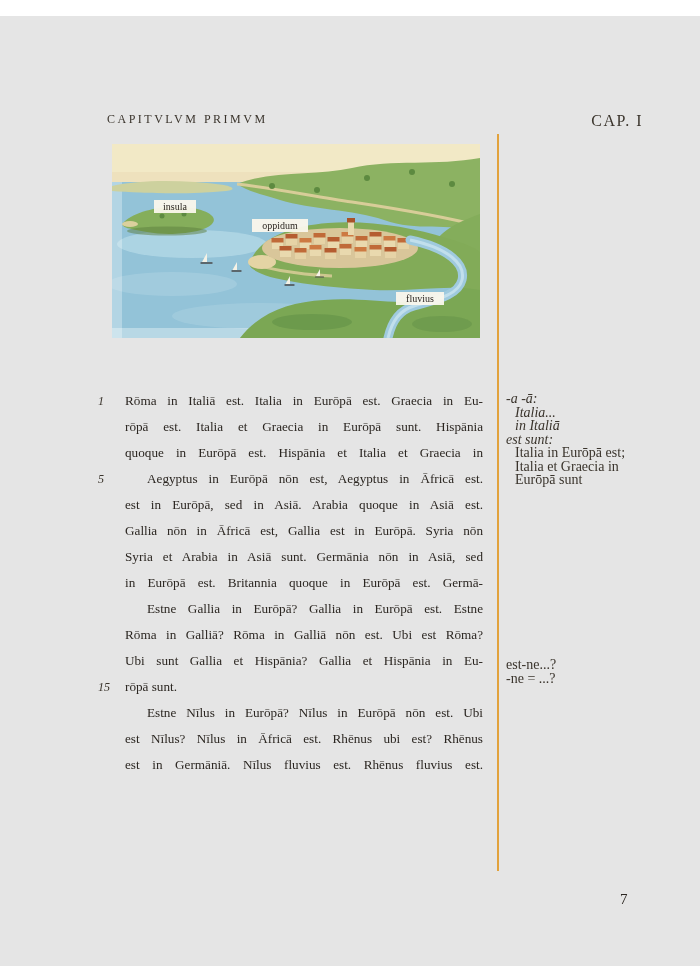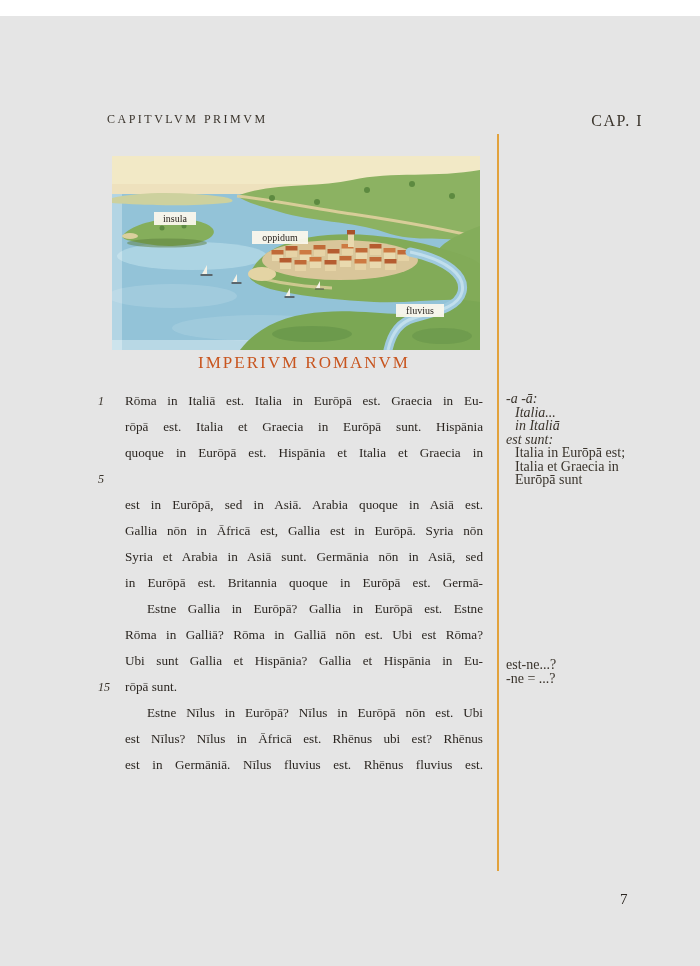--- a/index.html
+++ b/index.html
@@ -10,21 +10,21 @@
     font-family:"Liberation Serif","DejaVu Serif",serif; color:#2b2621;
   }
   .header-left {
     position:absolute; top:96px; left:107px;
     font-size:12px; letter-spacing:2.5px; color:#3a342c;
   }
   .header-right {
     position:absolute; top:96px; right:57px;
     font-size:16px; letter-spacing:1.5px; color:#3a342c;
   }
-  .illustration { position:absolute; left:112px; top:140px; width:326px; height:194px; }
+  .illustration { position:absolute; left:112px; top:128px; width:326px; height:194px; }
   .illustration svg { display:block; }
   .illustration text { font-family:"Liberation Serif","DejaVu Serif",serif; }
   .chapter-title {
     position:absolute; top:337px; left:125px; width:358px;
     text-align:center; font-size:17px; letter-spacing:2px;
     color:#c8551f;
   }
   .body-text {
     position:absolute; left:125px; top:372px; width:358px;
     font-size:13.2px; line-height:26px; color:#2b2621;
@@ -224,27 +224,26 @@
         <rect x="140" y="75" width="56" height="13" fill="#faf7ec" opacity="0.95"></rect>
         <text x="168" y="85" font-size="10" text-anchor="middle" fill="#2b2621">oppidum</text>
       </g>
       <g>
         <rect x="284" y="148" width="48" height="13" fill="#faf7ec" opacity="0.95"></rect>
         <text x="308" y="158" font-size="10" text-anchor="middle" fill="#2b2621">fluvius</text>
       </g>
     </svg>
   </div>
 
-  <div class="chapter-title">IMPERIVM ROMANVM</div>
 
   <div class="body-text">
     <div class="bodyline"><span class="lnum">1</span><span>Rōma in Italiā est. Italia in Eurōpā est. Graecia in Eu-</span></div>
     <div class="bodyline"><span class="lnum"></span><span>rōpā est. Italia et Graecia in Eurōpā sunt. Hispānia</span></div>
     <div class="bodyline"><span class="lnum"></span><span>quoque in Eurōpā est. Hispānia et Italia et Graecia in</span></div>
-    <div class="bodyline indent"><span class="lnum">5</span></div>
+    <div class="bodyline indent"><span class="lnum">5</span><span>Aegyptus in Eurōpā nōn est, Aegyptus in Āfricā est.</span></div>
     <div class="bodyline"><span class="lnum"></span><span>est in Eurōpā, sed in Asiā. Arabia quoque in Asiā est.</span></div>
     <div class="bodyline"><span class="lnum"></span><span>Gallia nōn in Āfricā est, Gallia est in Eurōpā. Syria nōn</span></div>
     <div class="bodyline"><span class="lnum"></span><span>Syria et Arabia in Asiā sunt. Germānia nōn in Asiā, sed</span></div>
     <div class="bodyline"><span class="lnum"></span><span>in Eurōpā est. Britannia quoque in Eurōpā est. Germā-</span></div>
     <div class="bodyline indent"><span class="lnum"></span><span>Estne Gallia in Eurōpā? Gallia in Eurōpā est. Estne</span></div>
     <div class="bodyline"><span class="lnum"></span><span>Rōma in Galliā? Rōma in Galliā nōn est. Ubi est Rōma?</span></div>
     <div class="bodyline"><span class="lnum"></span><span>Ubi sunt Gallia et Hispānia? Gallia et Hispānia in Eu-</span></div>
     <div class="bodyline end"><span class="lnum">15</span><span>rōpā sunt.</span></div>
     <div class="bodyline indent"><span class="lnum"></span><span>Estne Nīlus in Eurōpā? Nīlus in Eurōpā nōn est. Ubi</span></div>
     <div class="bodyline"><span class="lnum"></span><span>est Nīlus? Nīlus in Āfricā est. Rhēnus ubi est? Rhēnus</span></div>

